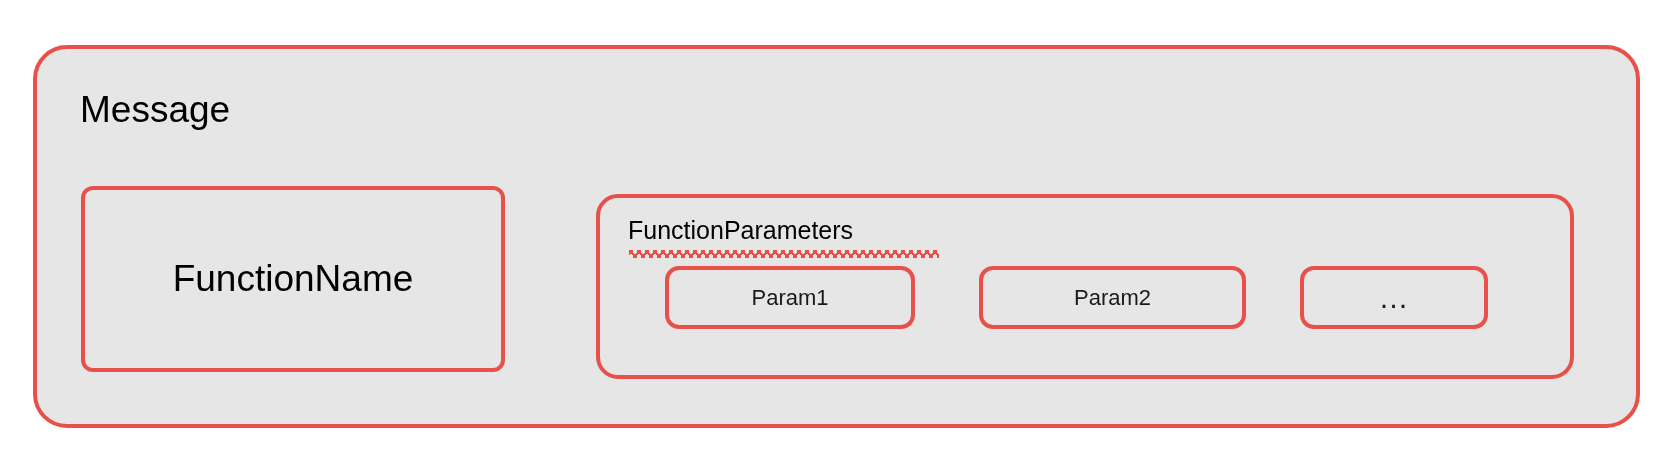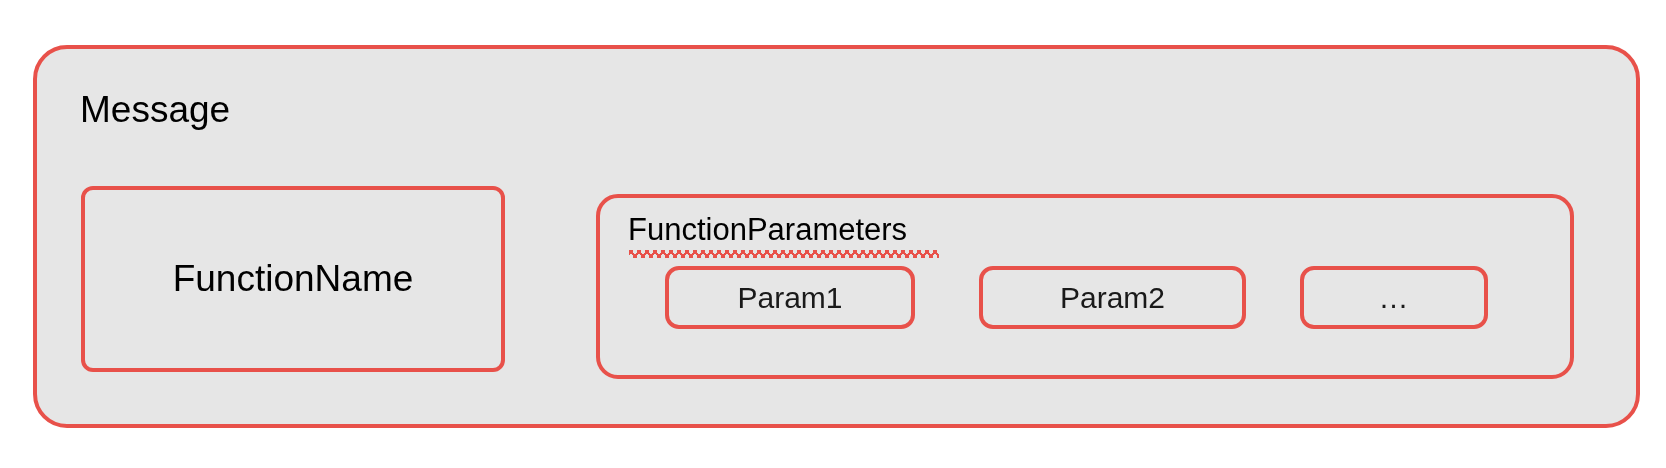--- a/index.html
+++ b/index.html
@@ -80,21 +80,21 @@
     box-sizing: border-box;
     background: #e6e6e6;
     border: 4px solid #e8514a;
     border-radius: 22px;
   }
 
   .function-params-title {
     position: absolute;
     left: 28px;
     top: 14px;
-    font-size: 31px;
+    font-size: 25px;
     line-height: 36px;
     color: #000000;
     white-space: nowrap;
   }
 
   
   .spellcheck-squiggle {
     position: absolute;
     left: 29px;
     top: 52px;
@@ -126,21 +126,21 @@
     border-radius: 14px;
     display: flex;
     align-items: center;
     justify-content: center;
   }
   .param-box.p0 { left: 65px;  width: 250px; }
   .param-box.p1 { left: 379px; width: 267px; }
   .param-box.p2 { left: 700px; width: 188px; }
 
   .param-label {
-    font-size: 30px;
+    font-size: 22px;
     line-height: 34px;
     color: #1a1a1a;
     white-space: nowrap;
   }
   .param-label.ellipsis {
     font-size: 30px;
     letter-spacing: 1px;
   }
 </style>
 </head>

